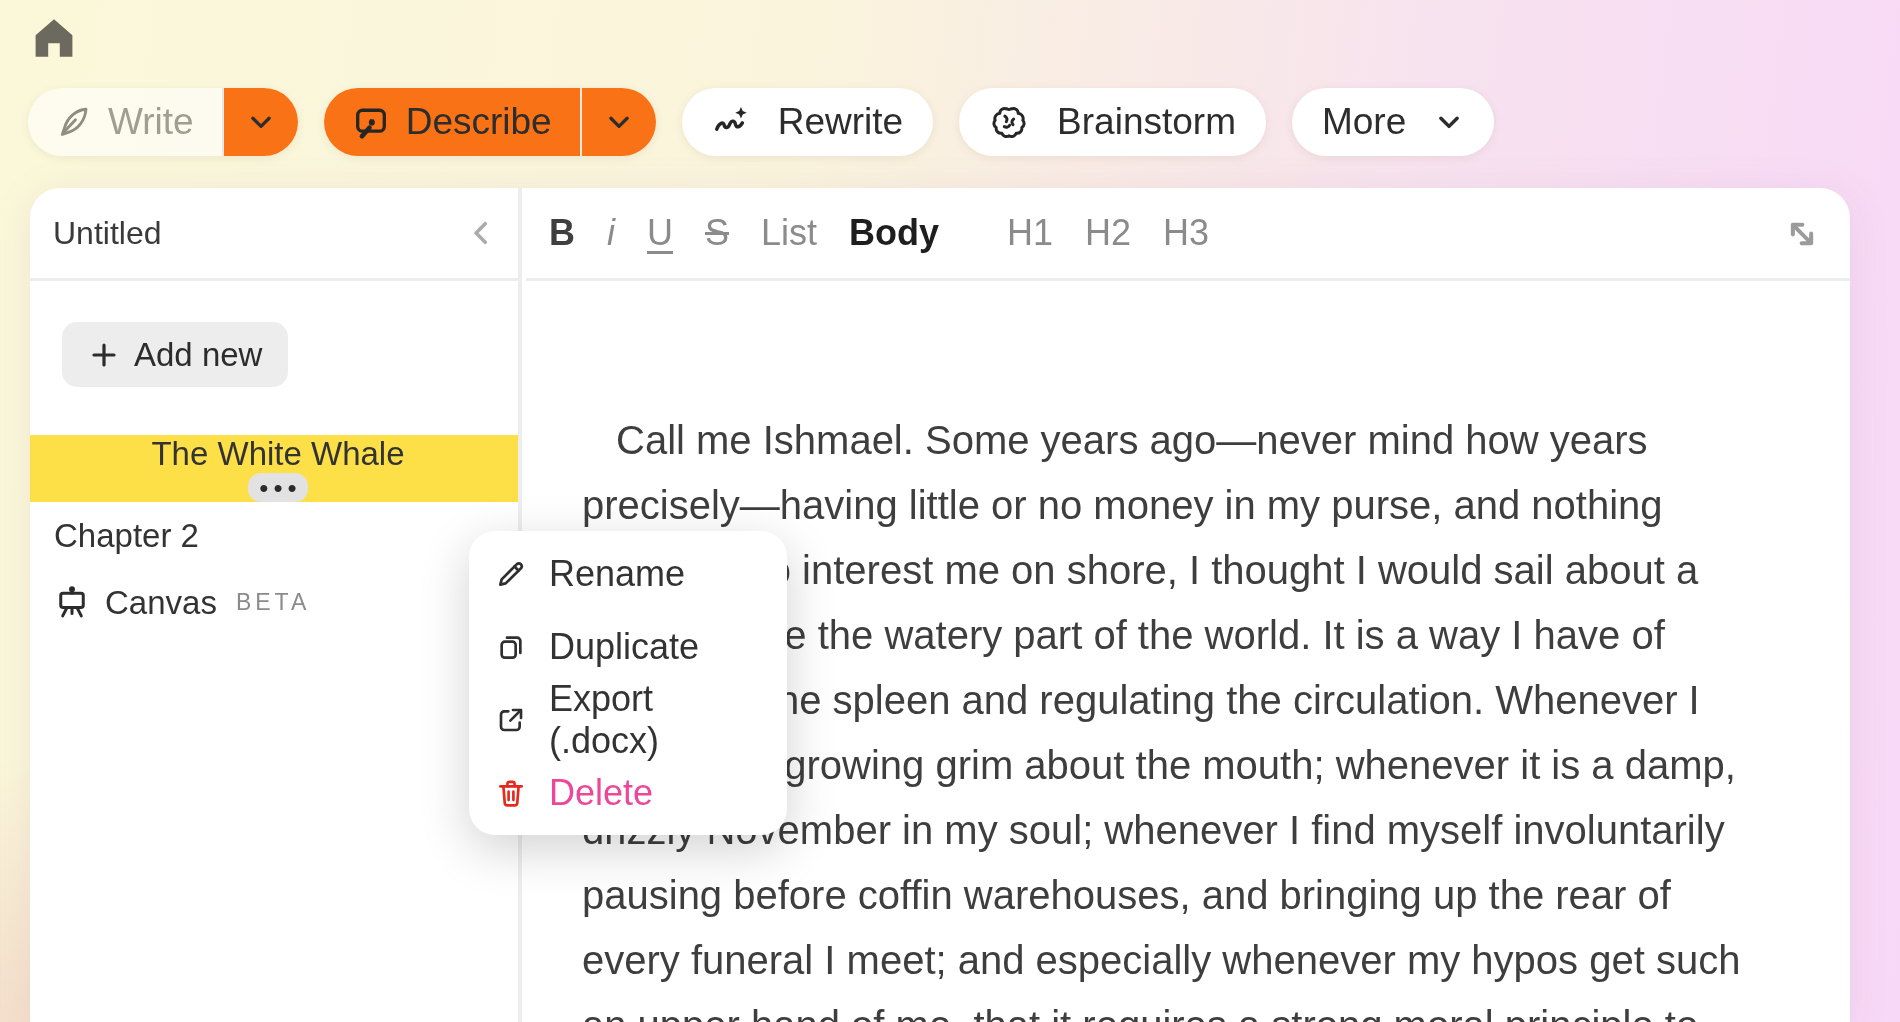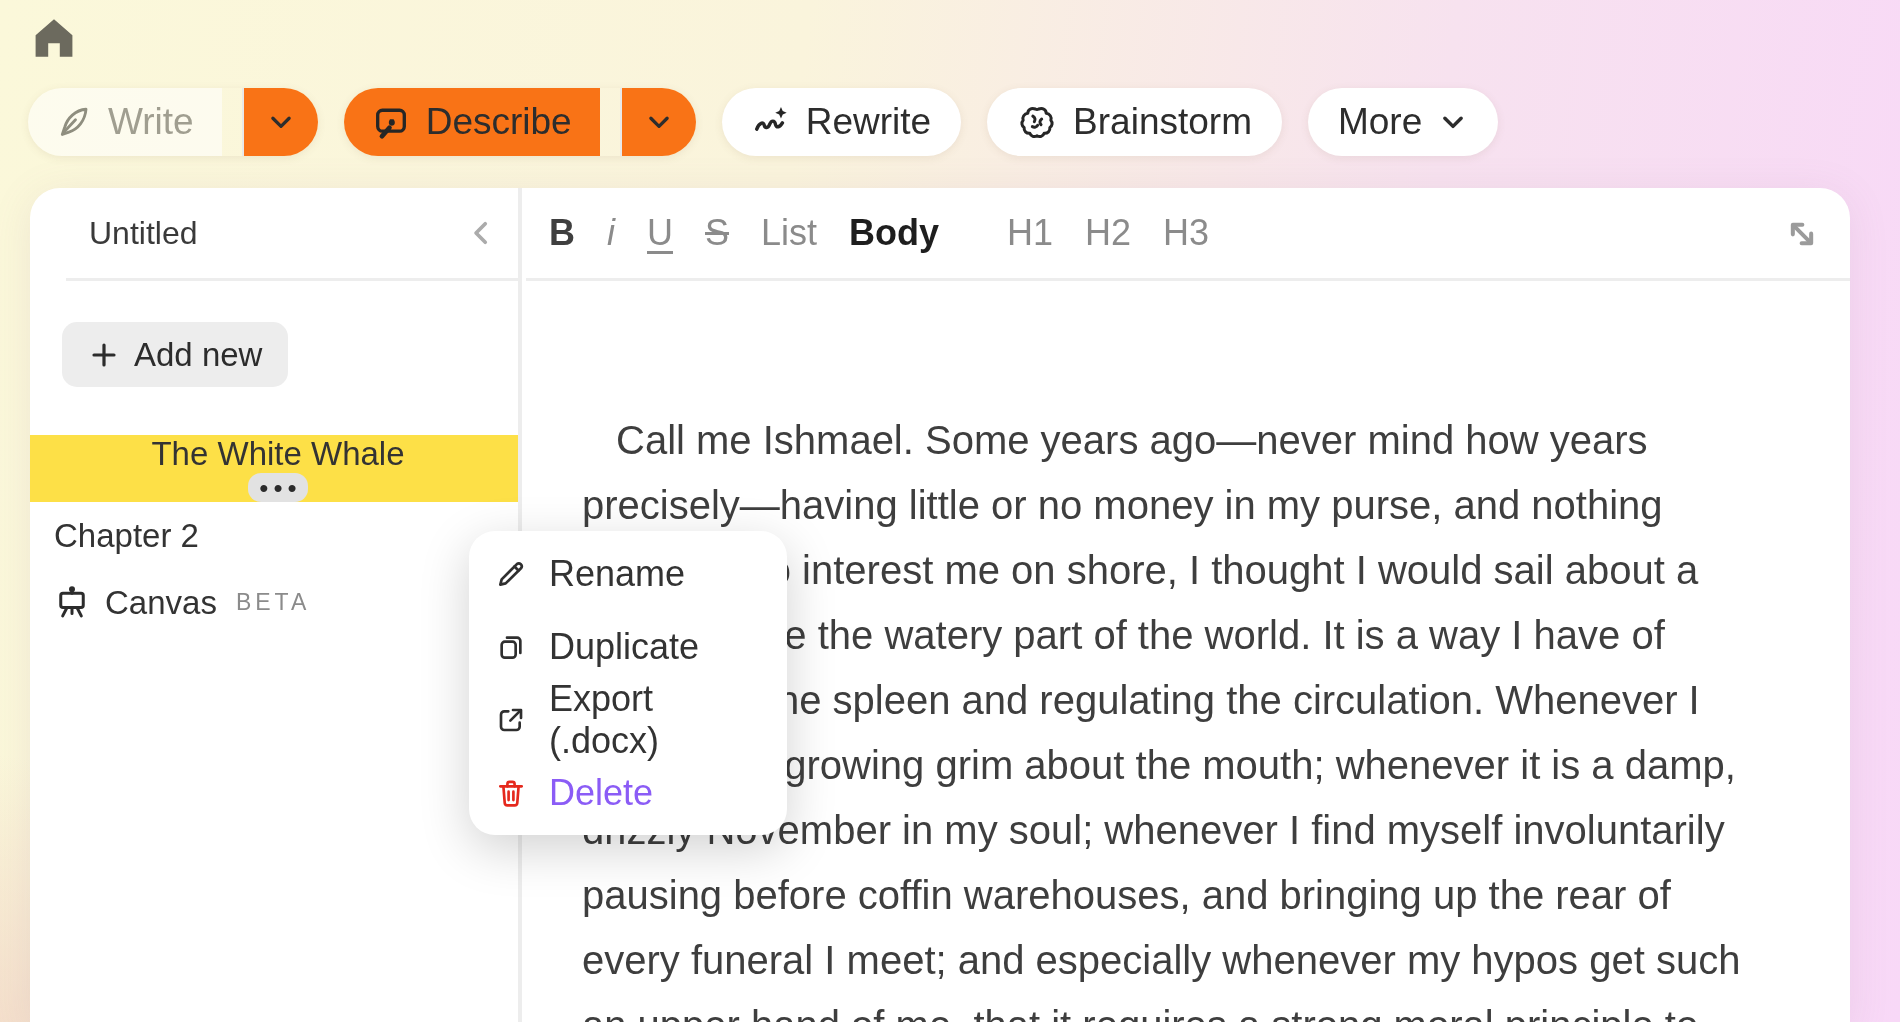--- a/index.html
+++ b/index.html
@@ -13,41 +13,41 @@
     color:#2d2d2d;
   }
   svg { display:block; }
 
   
   .home-btn { position:absolute; left:30px; top:13px; width:48px; height:50px; cursor:pointer; }
 
   
   .top-toolbar { position:absolute; left:28px; top:88px; display:flex; align-items:stretch; gap:26px; height:68px; }
   .pill-group { display:flex; align-items:stretch; border-radius:34px; overflow:hidden;
-                box-shadow:0 2px 8px rgba(120,90,60,.10);gap:20px; }
+                box-shadow:0 2px 8px rgba(120,90,60,.10); }
   .seg { display:flex; align-items:center; background:#f97316; }
   .seg-main { gap:16px; padding:0 28px 0 28px; font-size:37px; font-weight:500; }
   .seg-chevron { padding:0 22px; border-left:2px solid #e9e9e9; }
   .seg-write { background:rgba(255,255,255,.55); color:#a09e90; }
-  .pill { display:flex; align-items:center; gap:16px; padding:0 30px; background:#fff;
+  .pill { display:flex; align-items:center; gap:28px; padding:0 30px; background:#fff;
           border-radius:34px; font-size:37px; font-weight:500;
           box-shadow:0 2px 8px rgba(120,90,60,.10); cursor:pointer; }
   .pill-group .seg { cursor:pointer; }
 
   
   .panel { position:absolute; left:30px; top:188px; width:1820px; height:840px;
            background:#fff; border-radius:30px 30px 0 0;
            box-shadow:0 6px 40px rgba(150,110,140,.12); }
   .sidebar { position:absolute; left:0; top:0; bottom:0; width:492px;
              border-right:4px solid #ededed; }
   .editor  { position:absolute; left:496px; top:0; bottom:0; right:0; overflow:hidden; }
 
   .sidebar-header { height:93px; border-bottom:3px solid #ededed;
                     display:flex; align-items:center; justify-content:space-between;
-                    padding:0 20px 0 23px;margin-left:36px; }
+                    padding:0 20px 0 23px; }
   .sidebar-title { font-size:32px; color:#3a3a3a; }
   .collapse-btn { width:34px; height:34px; cursor:pointer; }
 
   .sidebar-actions { display:flex; gap:40px; margin:41px 0 8px 32px; }
   .gray-btn { display:flex; align-items:center; gap:14px; height:65px; padding:0 26px;
               background:#ededed; border-radius:15px; font-size:33px; color:#2c2c2c; cursor:pointer; }
 
   .doc-list { margin-top:48px; }
   .doc-row { height:67px; display:flex; align-items:center; padding:0 16px 0 24px;
              font-size:33px; color:#333; cursor:pointer; }
@@ -74,21 +74,21 @@
   .editor-text { padding:127px 0 0 56px; font-size:40px; line-height:65px; color:#3e3e3e; }
   .doc-line { white-space:nowrap; }
   .doc-line:first-child { text-indent:34px; }
 
   
   .context-menu { position:absolute; left:469px; top:531px; width:318px; z-index:50;
                   background:#fff; border-radius:26px; padding:6px 0;
                   box-shadow:0 14px 50px rgba(0,0,0,.18); }
   .menu-item { height:73px; display:flex; align-items:center; gap:22px; padding:0 26px;
                font-size:36px; color:#333; cursor:pointer; }
-  .menu-item.danger { color:#8b5cf6; }
+  .menu-item.danger { color:#ec4899; }
 </style>
 </head>
 <body>
 
 <div class="home-btn">
   <span>
     <svg width="48" height="50" viewBox="0 0 24 24">
       <path d="M12 2.6 L21.2 10.6 V21.4 H14.9 V14.6 H9.1 V21.4 H2.8 V10.6 Z" fill="#6c6a5e"></path>
     </svg>
   </span>

